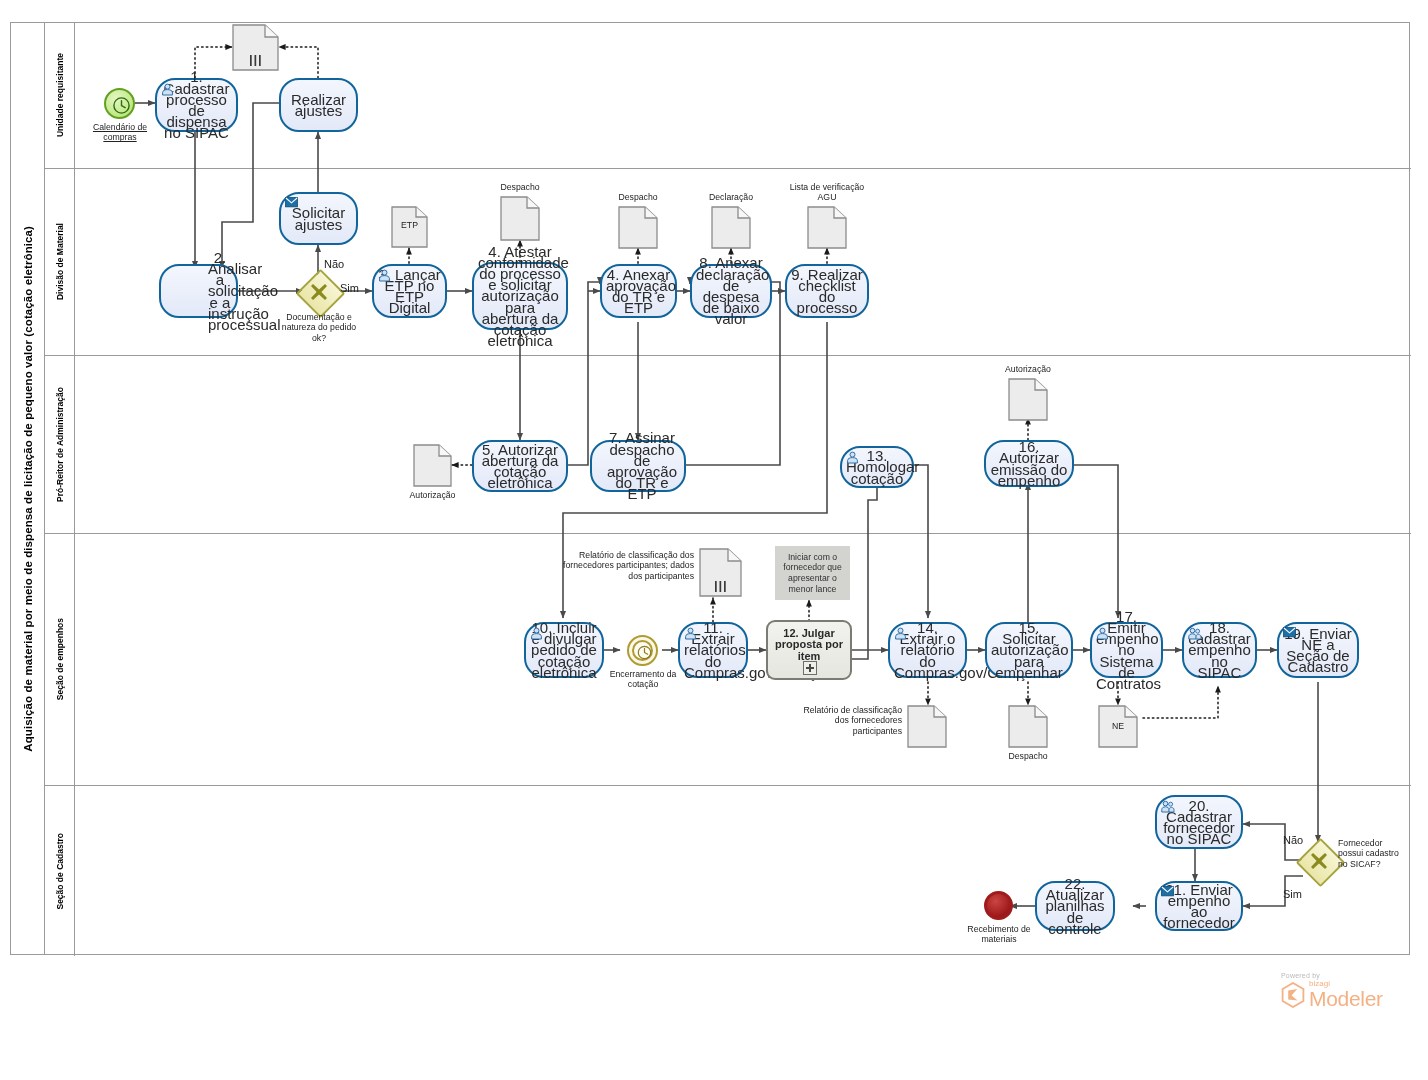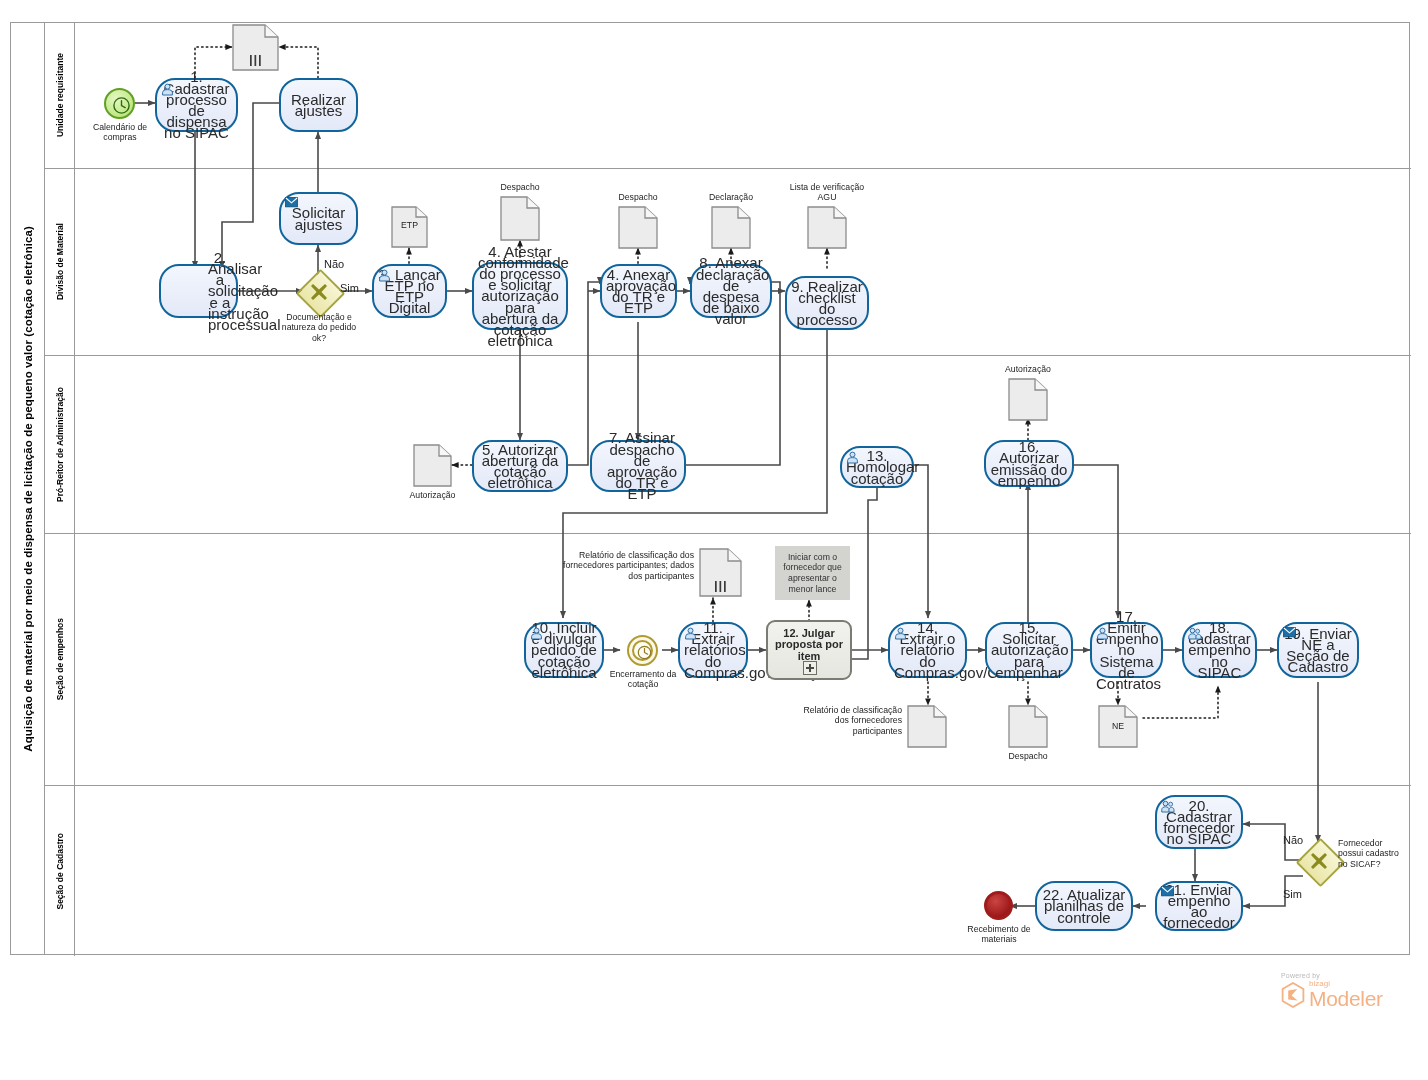--- a/index.html
+++ b/index.html
@@ -197,21 +197,21 @@
       <path d="M1143,718 L1218,718 L1218,686"></path>
     </g>
   </svg>
 
   <div class="ev ev-start" style="left:104px;top:88px;width:31px;height:31px;">
     <svg width="31" height="31" viewBox="0 0 31 31">
         <circle cx="15.5" cy="15.5" r="7.6" fill="none" stroke="#2f6a12" stroke-width="1.4"></circle>
         <path d="M15.5,10.6 L15.5,15.5 L19.2,17.6" stroke="#2f6a12" stroke-width="1.4" fill="none" stroke-linecap="round"></path>
       </svg>
   </div>
-  <div class="lab" style="left:78px;top:122px;width:84px;">Calendário de compras</div>
+  <div class="lab" style="left:78px;top:122px;width:84px;text-decoration:underline;">Calendário de compras</div>
 
   <div class="doc" style="left:232px;top:24px;">
     <svg width="47" height="47" viewBox="0 0 47 47">
         <path d="M1,1 H33 L46,13 V46 H1 Z" fill="#ececec" stroke="#8c8c8c" stroke-width="1.3"></path>
         <path d="M33,1 V13 H46" fill="#f7f7f7" stroke="#8c8c8c" stroke-width="1.3"></path>
       </svg>
     <div class="bars">
       <svg width="14" height="11">
           <rect x="1" y="0" width="1.7" height="11" fill="#3a3a3a"></rect>
           <rect x="5.5" y="0" width="1.7" height="11" fill="#3a3a3a"></rect>
@@ -315,21 +315,21 @@
   </div>
 
   <div class="doc" style="left:807px;top:206px;">
     <svg width="40" height="43" viewBox="0 0 40 43">
         <path d="M1,1 H27 L39,12 V42 H1 Z" fill="#ececec" stroke="#8c8c8c" stroke-width="1.3"></path>
         <path d="M27,1 V12 H39" fill="#f7f7f7" stroke="#8c8c8c" stroke-width="1.3"></path>
       </svg>
     <div class="lab" style="left:-19px;top:-24px;width:78px;">Lista de verificação AGU</div>
   </div>
 
-  <div class="task" style="left:785px;top:276px;width:84px;height:54px;">
+  <div class="task" style="left:785px;top:264px;width:84px;height:54px;">
     <span class="lbl">9. Realizar checklist do processo</span>
   </div>
 
   <div class="doc" style="left:413px;top:444px;">
     <svg width="39" height="43" viewBox="0 0 39 43">
         <path d="M1,1 H26 L38,12 V42 H1 Z" fill="#ececec" stroke="#8c8c8c" stroke-width="1.3"></path>
         <path d="M26,1 V12 H38" fill="#f7f7f7" stroke="#8c8c8c" stroke-width="1.3"></path>
       </svg>
     <div class="lab" style="left:-12px;top:46px;width:63px;">Autorização</div>
   </div>
@@ -514,21 +514,21 @@
   <div class="task" style="left:1155px;top:881px;width:88px;height:50px;">
     <span class="ticon">
       <svg width="13" height="11" viewBox="0 0 13 11">
           <rect x="0.6" y="0.6" width="11.8" height="9.2" fill="#1d6fa5" stroke="#11507b" stroke-width="0.9"></rect>
           <path d="M0.9,1 L6.5,5.8 L12.1,1" fill="none" stroke="#fff" stroke-width="1.1"></path>
         </svg>
     </span>
     <span class="lbl">21. Enviar empenho ao fornecedor</span>
   </div>
 
-  <div class="task" style="left:1035px;top:881px;width:98px;height:50px;">
+  <div class="task" style="left:1035px;top:881px;width:80px;height:50px;">
     <span class="lbl">22. Atualizar planilhas de controle</span>
   </div>
 
   <div class="ev ev-end" style="left:984px;top:891px;width:29px;height:29px;"></div>
   <div class="lab" style="left:955px;top:924px;width:88px;">Recebimento de materiais</div>
 
   <div class="logo" style="left:1281px;top:972px;">
     <div class="pb">Powered by</div>
     <div class="brand">
       <svg width="24" height="26" viewBox="0 0 24 26">

